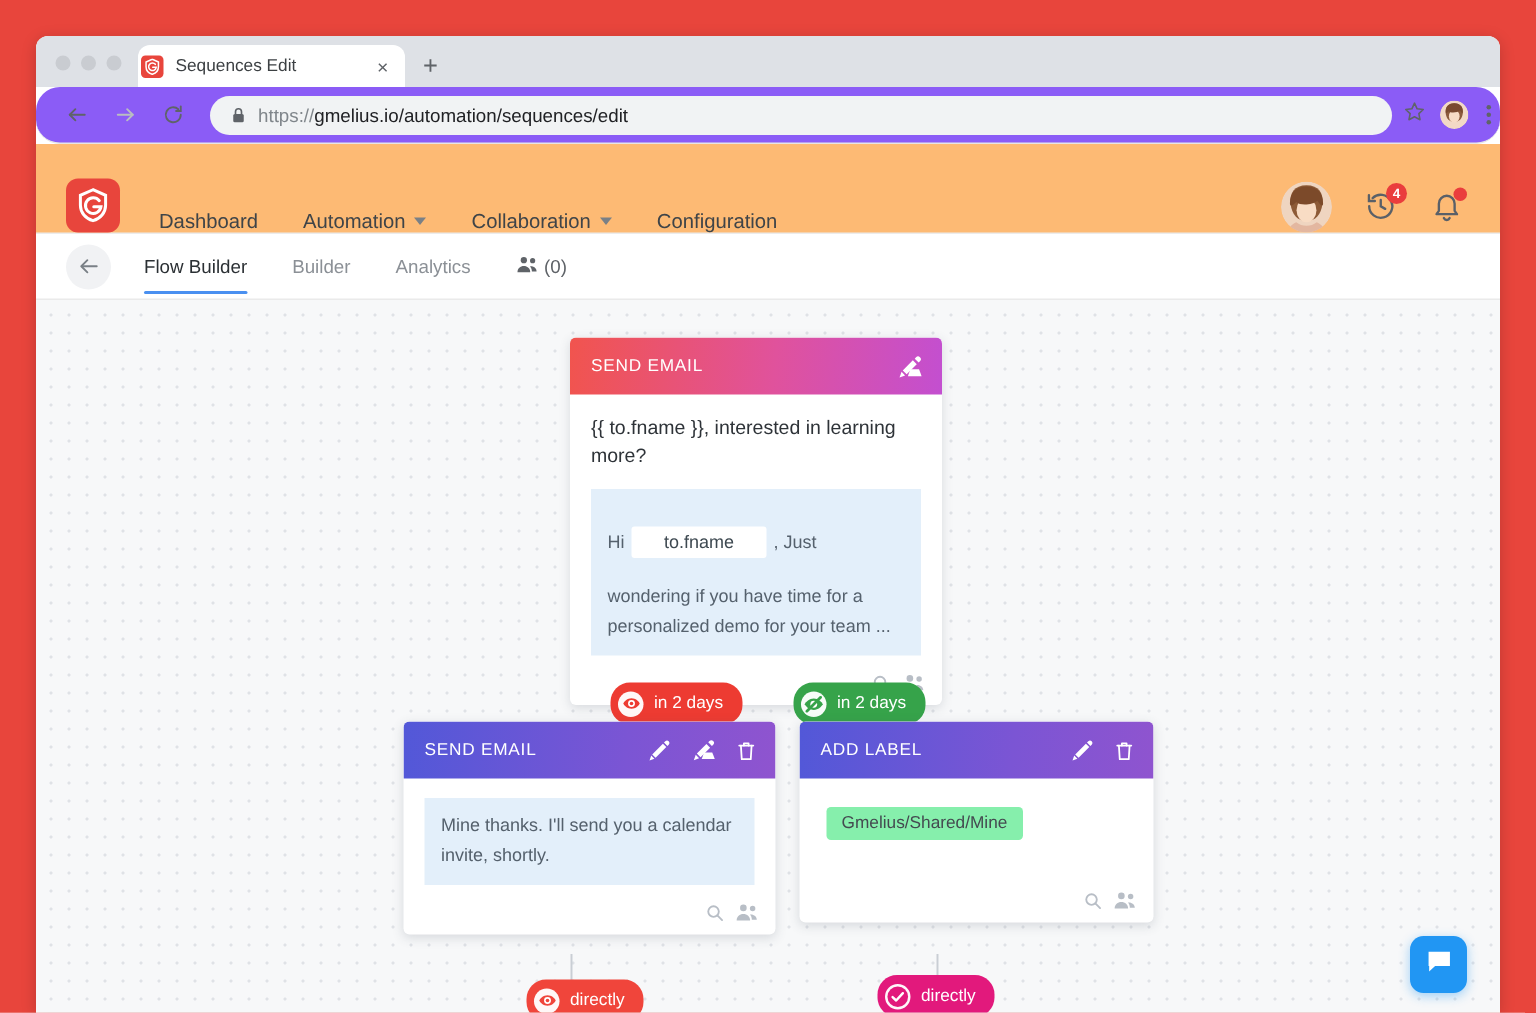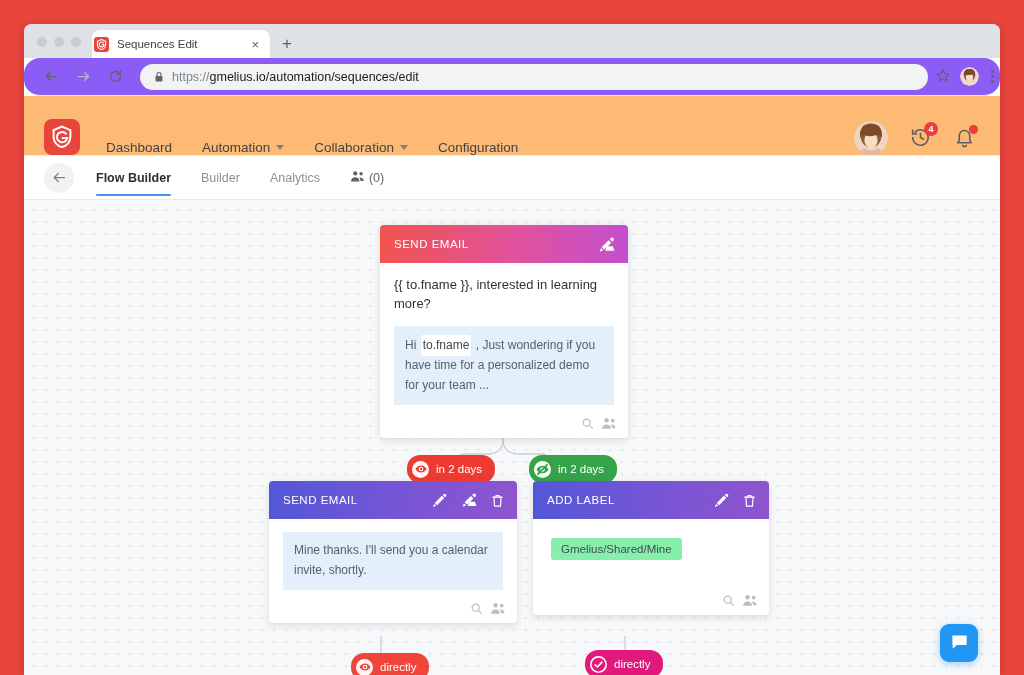--- a/index.html
+++ b/index.html
@@ -144,21 +144,21 @@
     display: flex; align-items: center; justify-content: center;
     margin-right: 22px; flex: 0 0 auto;
   }
   .backbtn svg { width: 15px; height: 15px; }
   .subtab {
     font-size: 12.5px; color: #8b9096;
     padding: 12px 0 11px; margin-right: 30px;
     position: relative; white-space: nowrap;
   }
   .subtab.active {
-    color: #2b3034; font-weight: bold;
+    color: #2b3034; font-weight: normal;
   }
   .subtab.active::after {
     content: ""; position: absolute;
     left: 0; right: 0; bottom: 0; height: 2.5px;
     background: #4a90f0; border-radius: 2px;
   }
   .collab { display: flex; align-items: center; gap: 3px; color: #5f6368; font-size: 12.5px; }
   .collab svg { width: 16px; height: 13px; }
 
   
@@ -199,23 +199,23 @@
   .subject {
     font-size: 13px; color: #2e3338; line-height: 1.45;
     margin-bottom: 12px;
   }
   .preview {
     background: #e3effa;
     padding: 9px 11px;
     font-size: 12px; color: #55616d; line-height: 1.65;
   }
   .token {
-    background: #fff; padding: 1px 2px;
+    background: #fff; padding: 1px 22px;
     border-radius: 2px; color: #3e4951;
-    display: inline-block; margin: 0 1px;
+    display: inline-block; margin: 16px 1px;
   }
   .label-chip {
     display: inline-block;
     background: #86efac; color: #444a50;
     font-size: 11.5px; padding: 5px 10px;
     border-radius: 3px; margin: 6px 0 0 4px;
   }
   .node-foot {
     display: flex; justify-content: flex-end; align-items: center;
     gap: 7px; padding: 6px 10px 8px; color: #b8bec6;

